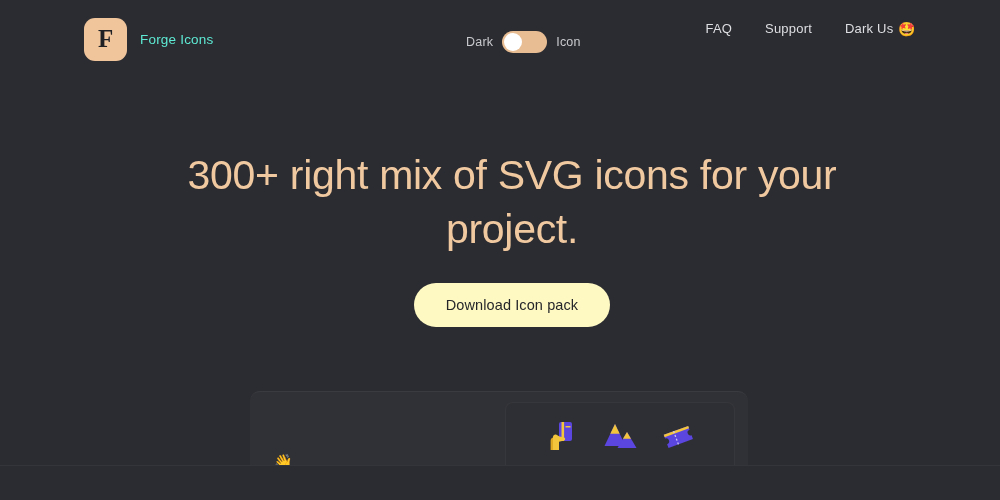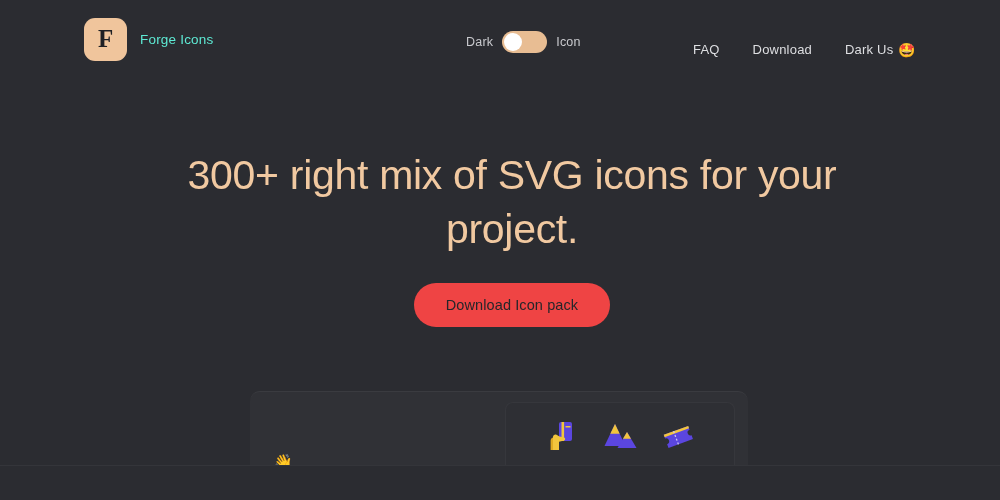--- a/index.html
+++ b/index.html
@@ -97,21 +97,21 @@
     width: 18px;
     height: 18px;
     border-radius: 50%;
     background: #ffffff;
   }
 
   
   .nav {
     position: absolute;
     right: 84px;
-    top: 42px;
+    top: 21px;
     display: flex;
     align-items: center;
     gap: 33px;
   }
 
   .nav a {
     font-size: 13px;
     color: #dedfe2;
     text-decoration: none;
     letter-spacing: 0.2px;
@@ -155,21 +155,21 @@
     text-underline-offset: 2px;
   }
 
   .cta-wrap {
     margin-top: 27px;
     display: flex;
     justify-content: center;
   }
 
   .cta {
-    background: #ef4444;
+    background: #fef9c3;
     color: #25262a;
     border: none;
     border-radius: 40px;
     padding: 0 32px;
     height: 44px;
     font-size: 14.5px;
     font-family: "Liberation Sans", sans-serif;
     letter-spacing: 0.1px;
     cursor: pointer;
     white-space: nowrap;
@@ -258,21 +258,21 @@
       <div class="knob"></div>
     </div>
     <div class="toggle-label">Icon</div>
   </div>
 
   <nav class="nav">
     <a href="#">
       <span>FAQ</span>
     </a>
     <a href="#">
-      <span>Download</span>
+      <span>Support</span>
     </a>
     <a href="#">
       <span>Dark Us</span>
       <span class="emoji">🤩</span>
     </a>
   </nav>
 </div>
 
 <div class="hero">
 

